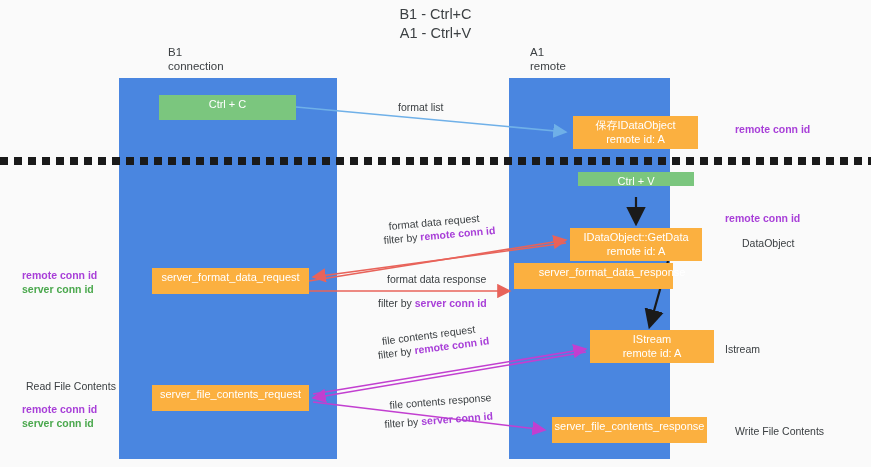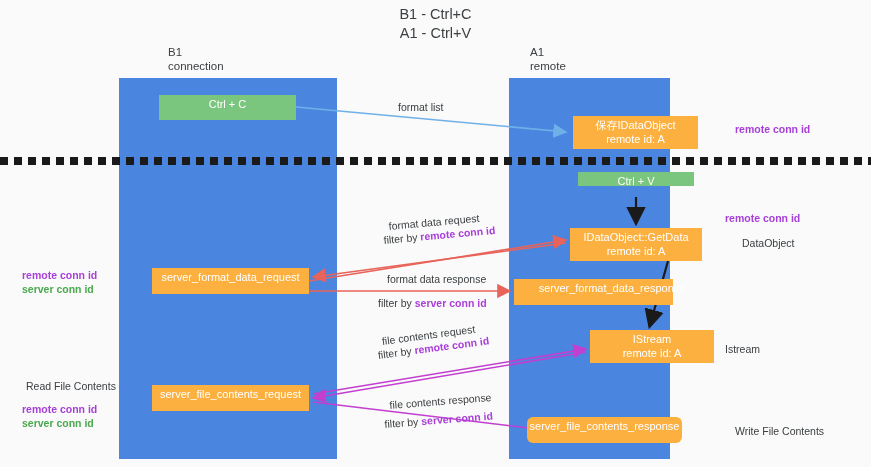--- a/index.html
+++ b/index.html
@@ -43,24 +43,24 @@
   }
   .node.green{background:#7bc67e;}
   .node.orange{background:#fbb040;}
   .node .l2{font-size:11px;}
 
   #n-ctrlc{left:159px;top:95px;width:137px;height:25px;}
   #n-idataobject{left:573px;top:116px;width:125px;height:33px;}
   #n-ctrlv{left:578px;top:172px;width:116px;height:14px;}
   #n-getdata{left:570px;top:228px;width:132px;height:33px;}
   #n-sfdreq{left:152px;top:268px;width:157px;height:26px;}
-  #n-sfdresp{left:514px;top:279px;width:159px;height:26px;padding-left:41px;}
+  #n-sfdresp{left:514px;top:263px;width:159px;height:26px;padding-left:41px;}
   #n-istream{left:590px;top:330px;width:124px;height:33px;}
   #n-sfcreq{left:152px;top:385px;width:157px;height:26px;}
-  #n-sfcresp{left:527px;top:417px;width:155px;height:26px;border-radius:6px;}
+  #n-sfcresp{left:552px;top:417px;width:155px;height:26px;}
 
   
   .side{position:absolute;font-size:10.5px;line-height:14px;}
   .purple{color:#a83fd8;font-weight:bold;}
   .green-t{color:#4aa84d;font-weight:bold;}
   .plain{color:#3c4043;}
 
   #s-remote1{left:735px;top:122px;}
   #s-remote2{left:725px;top:211px;}
   #s-dataobject{left:725px;top:236px;padding-left:17px;}

